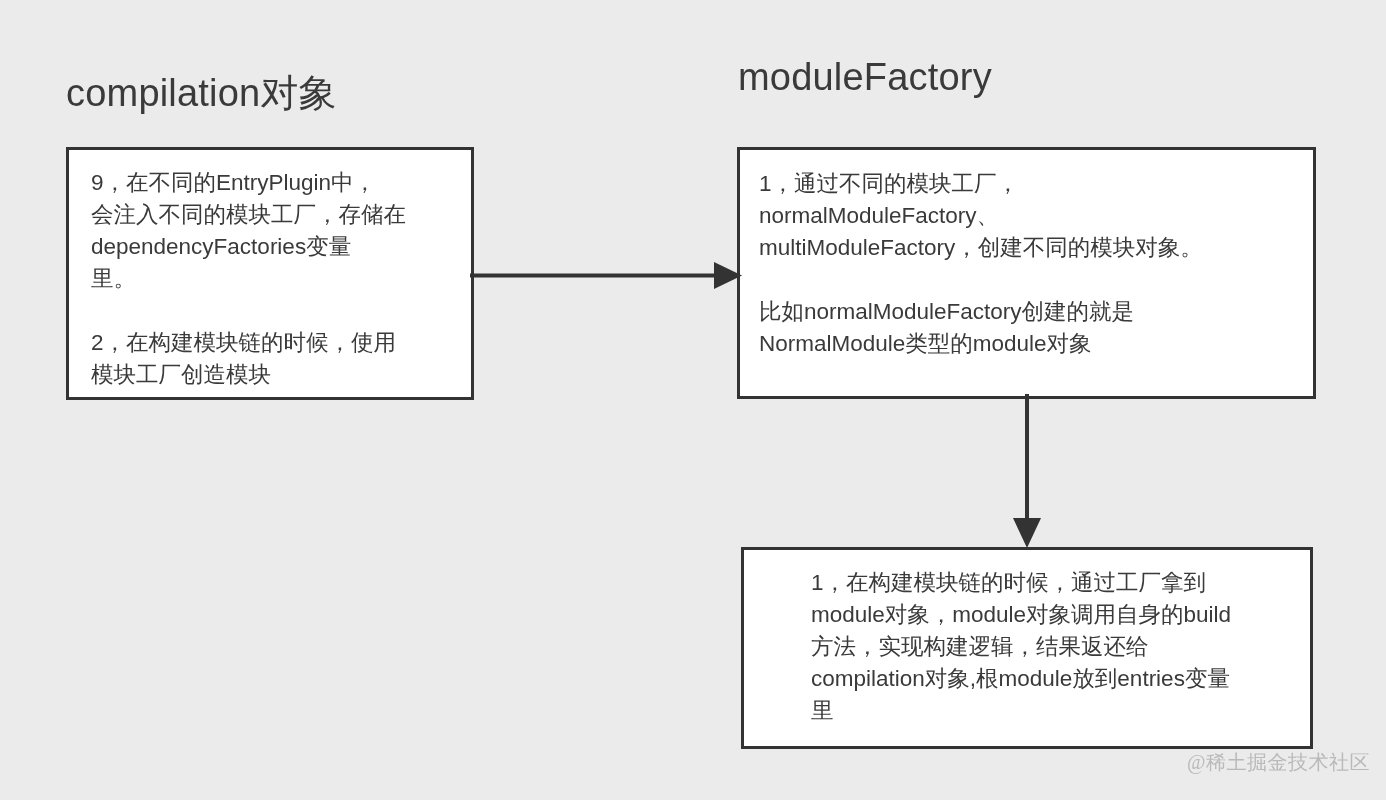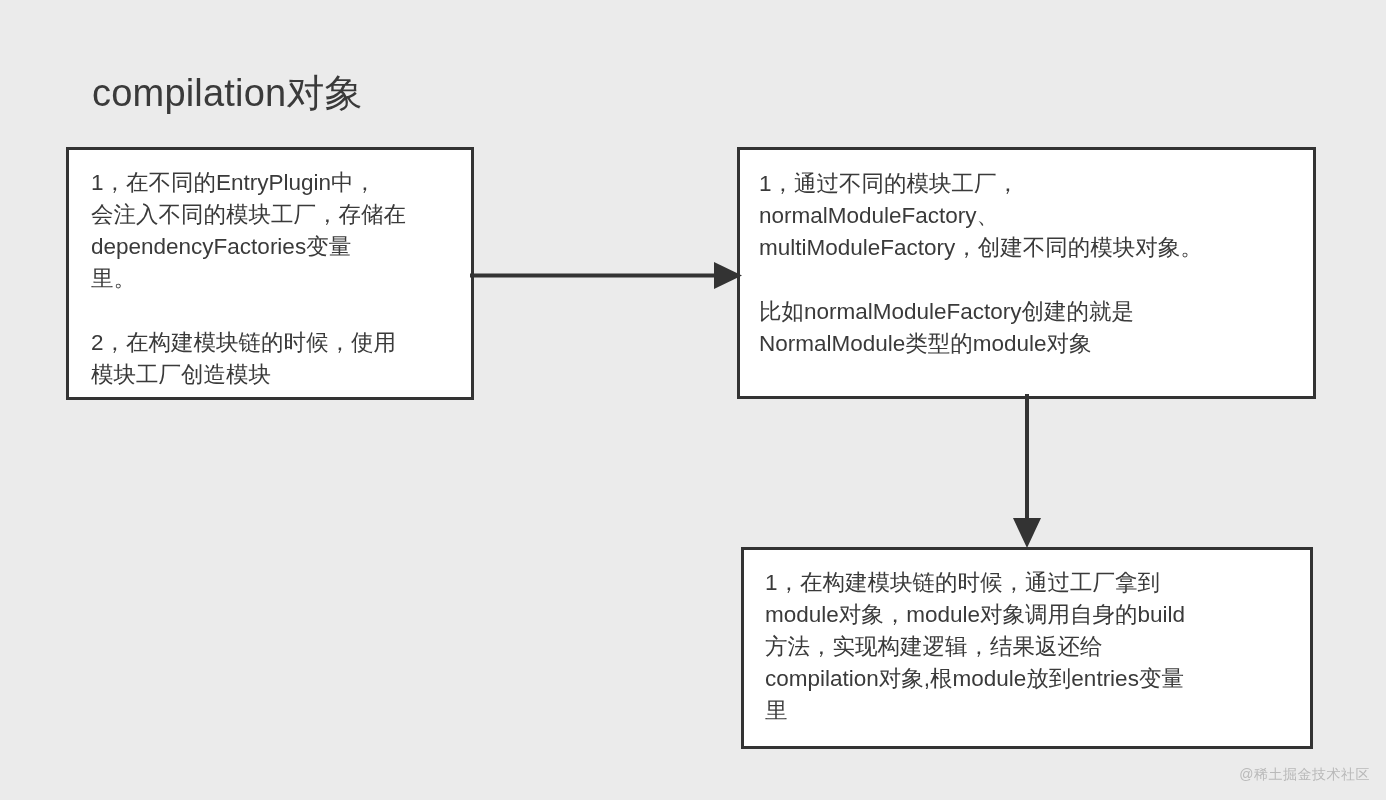--- a/index.html
+++ b/index.html
@@ -19,21 +19,20 @@
     height: 800px;
   }
   .node-title {
     position: absolute;
     color: #3a3a3a;
     font-size: 38px;
     font-weight: 300;
     letter-spacing: 0.2px;
     white-space: nowrap;
     line-height: 1;
-    margin-left: 26px;
   }
   .node-box {
     position: absolute;
     background: #ffffff;
     border: 3px solid #333333;
     box-sizing: border-box;
   }
   .node-body {
     color: #3a3a3a;
     font-size: 22.5px;
@@ -60,64 +59,67 @@
     padding: 18px 12px 0 19px;
   }
   #box-module {
     left: 741px;
     top: 547px;
     width: 572px;
     height: 202px;
   }
   #box-module .node-body {
     padding: 17px 8px 0 21px;
+    margin-left: 46px;
   }
   .edge {
     position: absolute;
     overflow: visible;
   }
   #edge-h {
     left: 470px;
     top: 258px;
     width: 272px;
     height: 36px;
   }
   #edge-v {
     left: 1004px;
     top: 394px;
     width: 46px;
     height: 154px;
   }
   .watermark {
     position: absolute;
     right: 16px;
-    bottom: 16px;
+    bottom: 24px;
     color: #b9b9b9;
-    font-size: 14px;
+    font-size: 20px;
     letter-spacing: 0.5px;
     white-space: nowrap;
+    font-family: Liberation Serif, serif;
   }
 </style>
 </head>
 <body>
 
 <div id="canvas">
 
   <div class="node-title" style="left:66px; top:74px;">compilation对象</div>
 
   <div class="node-box" id="box-compilation">
-    <div class="node-body">1，在不同的EntryPlugin中，
+    <div class="node-body">9，在不同的EntryPlugin中，
 会注入不同的模块工厂，存储在
 dependencyFactories变量
 里。
 
 2，在构建模块链的时候，使用
 模块工厂创造模块</div>
   </div>
 
+  <div class="node-title" style="left:738px; top:58px;">moduleFactory</div>
 
   <div class="node-box" id="box-modulefactory">
     <div class="node-body">1，通过不同的模块工厂，
 normalModuleFactory、
 multiModuleFactory，创建不同的模块对象。
 
 比如normalModuleFactory创建的就是
 NormalModule类型的module对象</div>
   </div>
 

